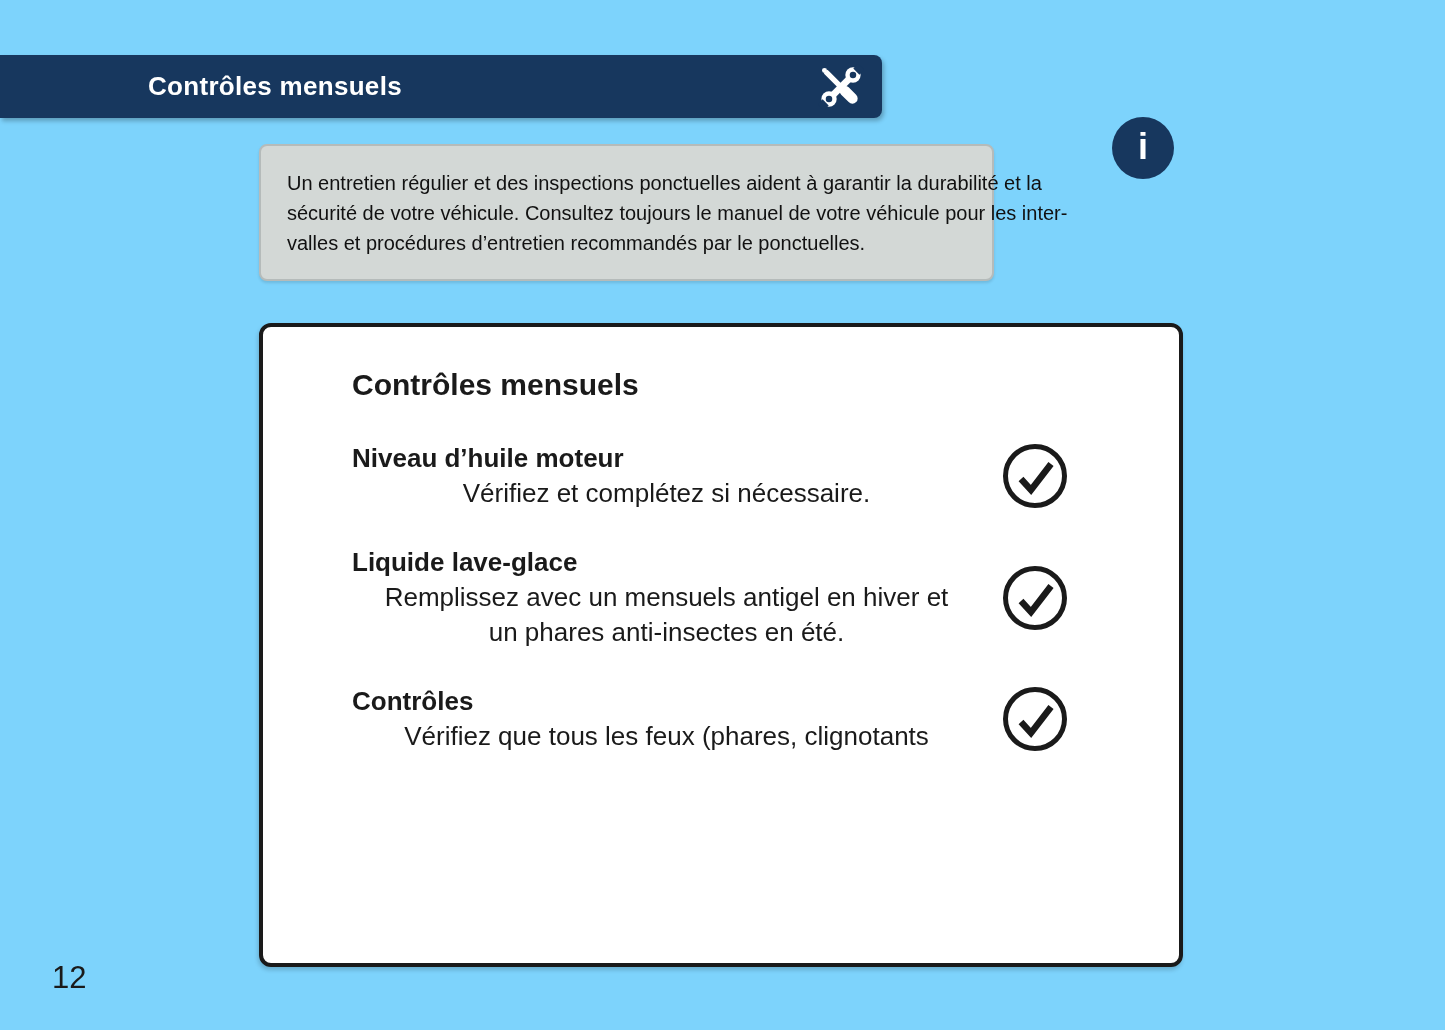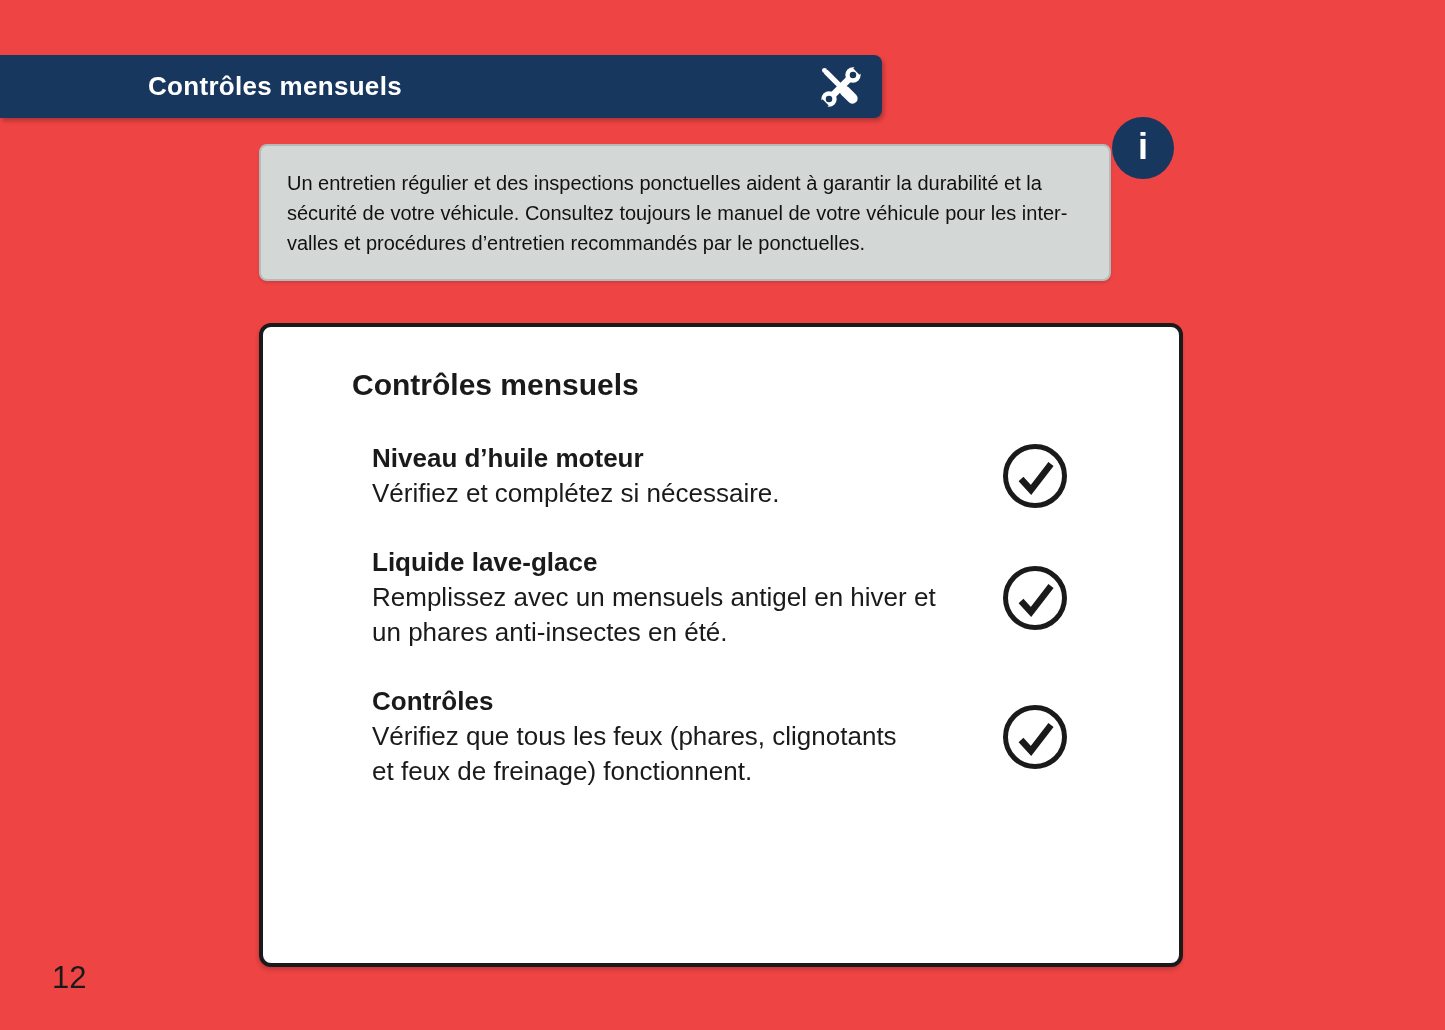--- a/index.html
+++ b/index.html
@@ -4,21 +4,21 @@
 <style>
   * { margin: 0; padding: 0; box-sizing: border-box; }
   html, body { background: #ffffff; }
   body {
     width: 1445px; height: 1030px;
     font-family: "Liberation Sans", sans-serif;
     color: #1a1a1a;
     position: relative;
     overflow: hidden;
   }
-  .page { position: absolute; inset: 0; background: #ef4444; }
+  .page { position: absolute; inset: 0; background: #7dd3fc; }
 
   
   .topbar {
     position: absolute; left: 0; top: 55px;
     width: 882px; height: 63px;
     background: #17375e;
     border-radius: 0 8px 8px 0;
     box-shadow: 2px 3px 4px rgba(0,0,0,0.25);
     display: flex; align-items: center;
   }
@@ -30,21 +30,21 @@
     letter-spacing: 0.3px;
   }
   .topbar-icon {
     position: absolute; right: 18px; top: 9px;
     width: 46px; height: 46px;
   }
 
   
   .infobox {
     position: absolute; left: 259px; top: 144px;
-    width: 852px; height: 137px;
+    width: 735px; height: 137px;
     background: #d3d8d6;
     border: 2px solid #b5bbba;
     border-radius: 8px;
     box-shadow: 0 2px 3px rgba(0,0,0,0.12);
     padding: 22px 24px 0 26px;
   }
   .info-line {
     font-size: 20px;
     line-height: 30px;
     color: #111111;
@@ -81,32 +81,33 @@
     line-height: 36px;
     margin-bottom: 38px;
     color: #1a1a1a;
   }
   .check-item {
     display: flex;
     align-items: center;
     justify-content: space-between;
     margin-bottom: 34px;
   }
-  .check-text { flex: 1 1 auto; margin-left: 20px; }
+  .check-text { flex: 1 1 auto; }
   .check-title {
     font-size: 26px;
     font-weight: 700;
     line-height: 35px;
     color: #1a1a1a;
   }
   .check-line {
     font-size: 26px;
     line-height: 35px;
     color: #1a1a1a;
     white-space: nowrap;
+    text-align: center;
   }
   .check-mark { flex: 0 0 68px; width: 68px; height: 68px; margin-left: 20px; }
 
   
   .page-number {
     position: absolute; left: 52px; top: 960px;
     font-size: 31px;
     color: #1a1a1a;
   }
 </style>
@@ -172,21 +173,20 @@
           <path d="M20 37 L30 48 L50 22" fill="none" stroke="#1a1a1a" stroke-width="6.5" stroke-linejoin="miter"></path>
         </svg>
       </div>
     </div>
 
 
     <div class="check-item">
       <div class="check-text">
         <div class="check-title">Contrôles</div>
         <div class="check-line">Vérifiez que tous les feux (phares, clignotants</div>
-        <div class="check-line">et feux de freinage) fonctionnent.</div>
       </div>
       <div class="check-mark">
         <svg viewBox="0 0 68 68" width="68" height="68">
           <circle cx="34" cy="34" r="29.5" fill="none" stroke="#1a1a1a" stroke-width="5"></circle>
           <path d="M20 37 L30 48 L50 22" fill="none" stroke="#1a1a1a" stroke-width="6.5" stroke-linejoin="miter"></path>
         </svg>
       </div>
     </div>
   </section>
 

